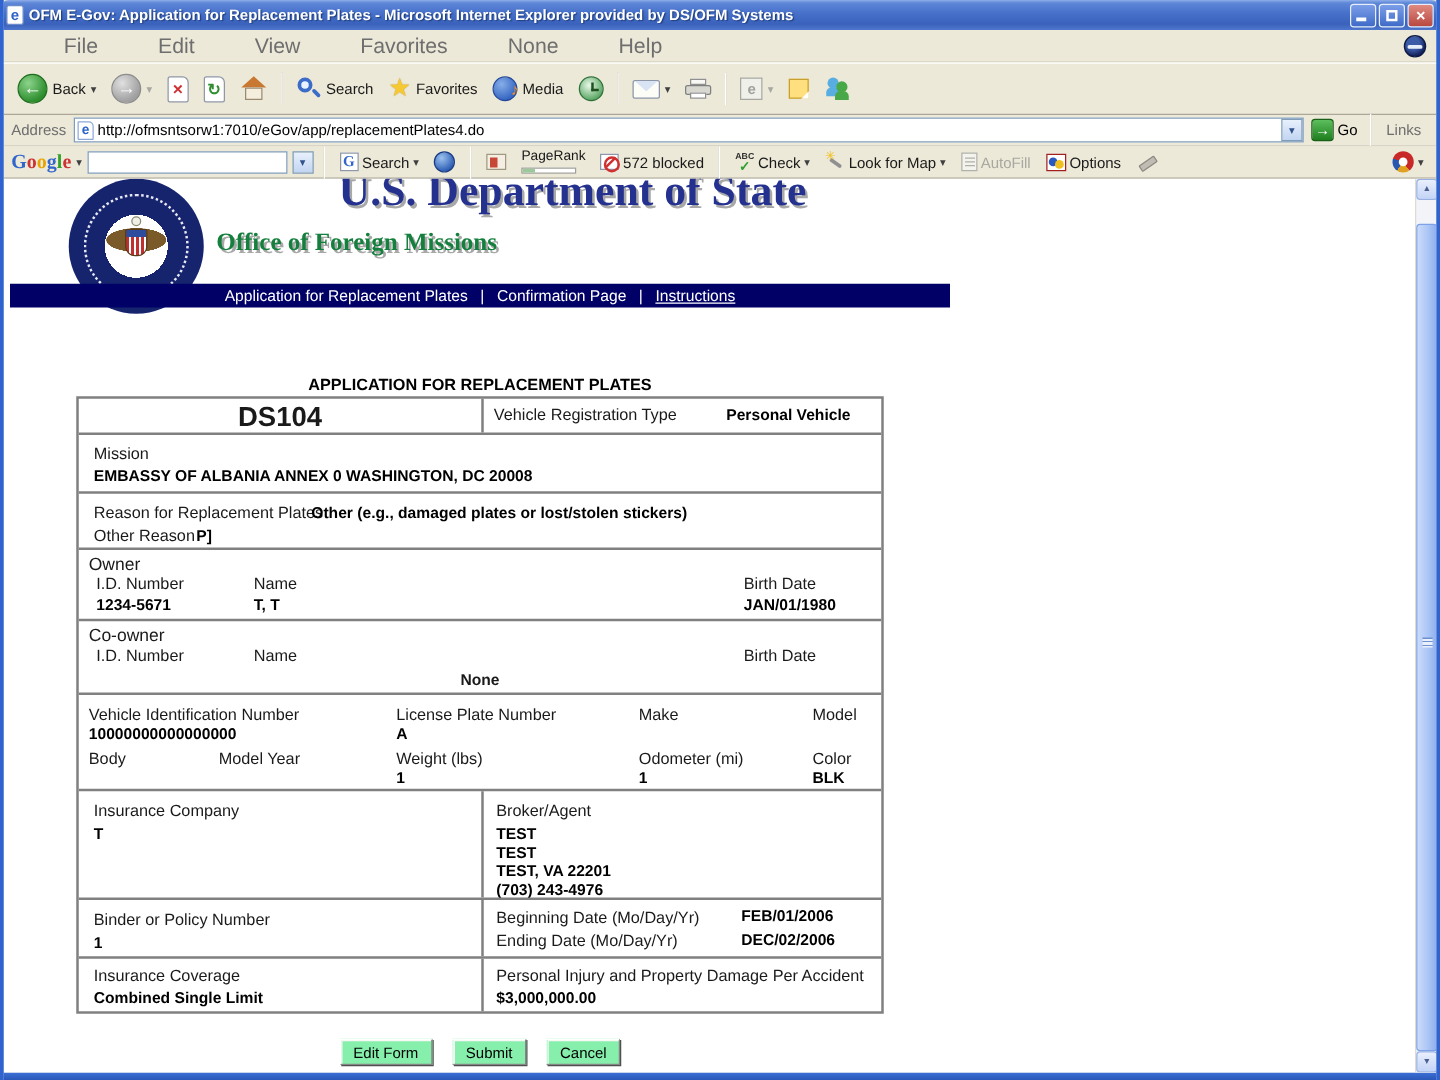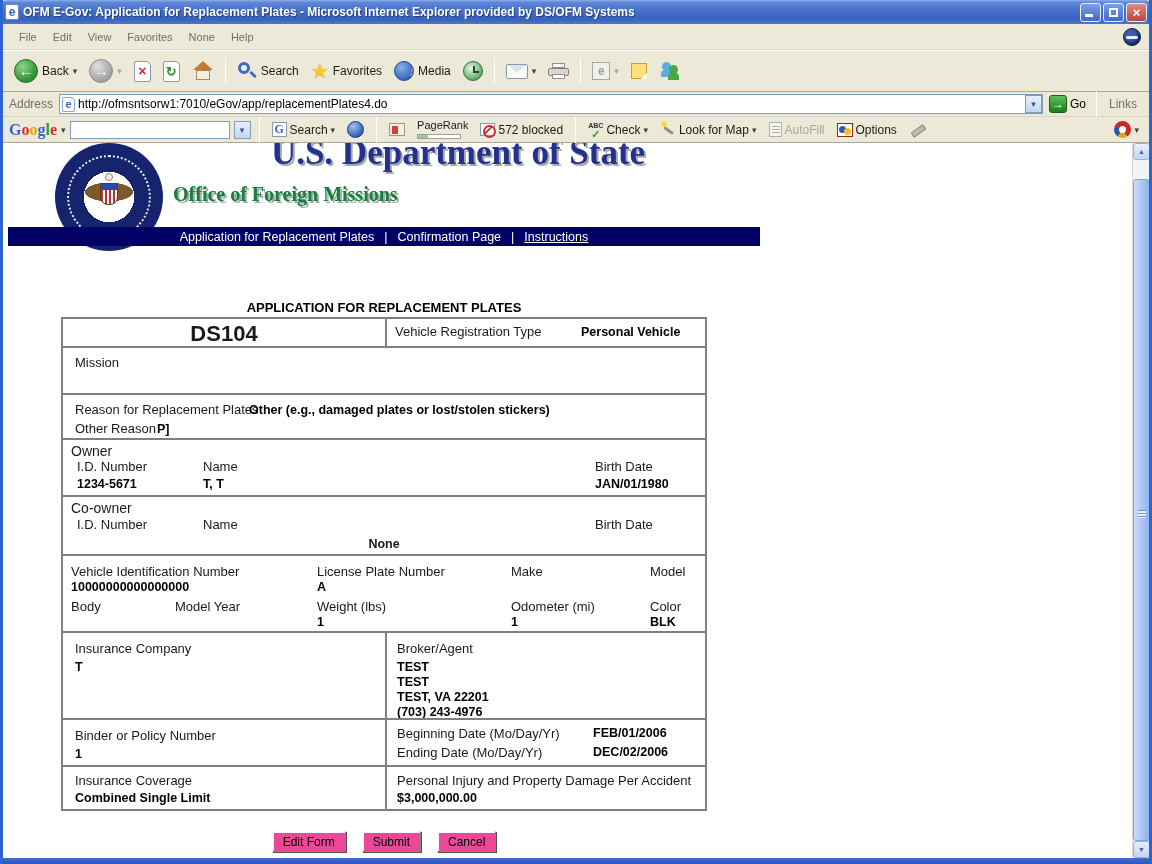--- a/index.html
+++ b/index.html
@@ -17,21 +17,21 @@
   .winbtns { display:flex; gap:2px; }
   .wbtn { width:21px; height:19px; border-radius:3px; border:1px solid #E6EEFC;
     background:linear-gradient(#7B9EE8,#3F6BC8); position:relative; }
   .wbtn.close { background:linear-gradient(#E08A80,#B84840); }
   .wbtn .min-glyph { position:absolute; left:4px; bottom:4px; width:8px; height:3px; background:#fff; }
   .wbtn .rest-glyph { position:absolute; left:5px; top:4px; width:9px; height:9px; border:2px solid #fff; }
   .wbtn .x-glyph { color:#fff; font-size:13px; font-weight:bold; line-height:17px; display:block; text-align:center; }
 
   
   .menubar { height:26px; background:#ECE9D8; display:flex; align-items:center; padding:0 8px; border-bottom:1px solid #D8D4C4; }
-  .menu-item { font-size:11px; color:#6E6E6E; padding:3px 8px; }
+  .menu-item { font-size:17px; color:#6E6E6E; padding:3px 8px;margin-left:32px; }
   .menu-logo { margin-left:auto; width:18px; height:18px; border-radius:50%;
     background:radial-gradient(circle at 40% 35%, #3D5CA8 0 35%, #14245E 70%); position:relative; border:1px solid #0E1A44;}
   .menu-logo::after{ content:""; position:absolute; left:2px; top:7px; width:12px; height:3px; background:#E8EEF8; border-radius:2px;}
 
   
   .toolbar { height:42px; background:#ECE9D8; border-top:1px solid #FFFFFF; border-bottom:1px solid #ACA899;
     display:flex; align-items:center; padding:0 6px; gap:2px; }
   .tbtn { display:flex; align-items:center; gap:4px; padding:3px 5px; border-radius:3px; font-size:12px; color:#1A1A1A; }
   .tbtn.disabled { color:#9C9C94; }
   .dd { font-size:9px; color:#404040; }
@@ -159,21 +159,21 @@
   .trow .divider { position:absolute; left:322px; top:0; bottom:0; width:2px; background:#808080; }
   .lbl { position:absolute; white-space:nowrap; }
   .sec { position:absolute; font-size:14px; color:#1A1A1A; white-space:nowrap; }
   .val { position:absolute; font-weight:bold; font-size:12.5px; color:#000; white-space:nowrap; }
   .r1 { height:27px; } .r2 { height:47px; } .r3 { height:45px; } .r4 { height:57px; }
   .r5 { height:59px; } .r6 { height:77px; } .r7 { height:87px; } .r8 { height:47px; } .r9 { height:44px; }
   .ds-num { position:absolute; left:0; top:2px; width:322px; text-align:center; font-size:22px; font-weight:bold; }
   .none-center { position:absolute; left:0; top:40px; width:100%; text-align:center; font-weight:bold; font-size:12.5px; }
 
   .btnrow { position:absolute; left:58px; top:688px; width:646px; display:flex; justify-content:center; gap:16px; }
-  .xpbtn { font-family:"Liberation Sans",sans-serif; font-size:12px; color:#000; background:#ec4899;
+  .xpbtn { font-family:"Liberation Sans",sans-serif; font-size:12px; color:#000; background:#86efac;
     border:1px solid #868686; border-top-color:#fff; border-left-color:#fff;
     box-shadow:1px 1px 0 #505050, inset 1px 1px 0 #F8F8F4; padding:2px 10px; height:21px; }
 
   
   .scrollbar { position:absolute; right:0; top:0; width:17px; height:715px; background:#F2F4F9; border-left:1px solid #DCDCD4; }
   .sb-btn { position:absolute; left:0; width:17px; height:17px; border:1px solid #98B1E4; border-radius:3px;
     background:linear-gradient(#E9EFFD,#C3D4F6); color:#4C6090; font-size:7px; text-align:center; line-height:15px; }
   .sb-up { top:0; } .sb-down { bottom:0; }
   .sb-thumb { position:absolute; left:0; top:36px; width:17px; height:662px; border:1px solid #7DA2E8; border-radius:3px;
     background:linear-gradient(90deg,#CBDCFB,#AFC8F7 50%,#8FB0EF); }
@@ -385,20 +385,21 @@
 
       <div class="trow r1">
         <span class="divider"></span>
         <span class="ds-num">DS104</span>
         <span class="lbl" style="left:332px; top:5px;">Vehicle Registration Type</span>
         <span class="val" style="left:518px; top:6px;">Personal Vehicle</span>
       </div>
 
       <div class="trow r2">
         <span class="lbl" style="left:12px; top:7px;">Mission</span>
+        <span class="val" style="left:12px; top:26px;">EMBASSY OF ALBANIA ANNEX 0 WASHINGTON, DC 20008</span>
       </div>
 
       <div class="trow r3">
         <span class="lbl" style="left:12px; top:7px;">Reason for Replacement Plates</span>
         <span class="val" style="left:186px; top:8px;">Other (e.g., damaged plates or lost/stolen stickers)</span>
         <span class="lbl" style="left:12px; top:26px;">Other Reason</span>
         <span class="val" style="left:94px; top:27px;">P]</span>
       </div>
 
       <div class="trow r4">

